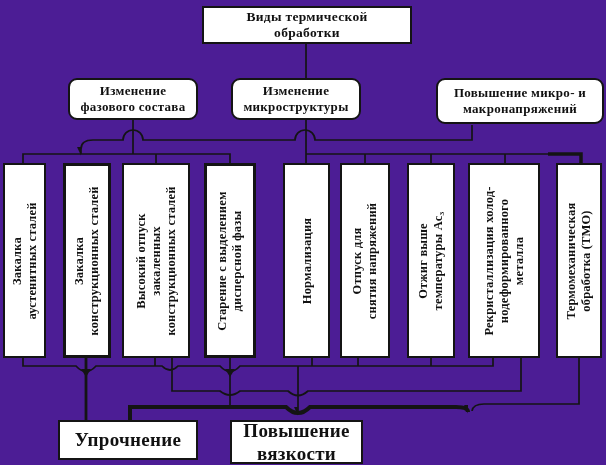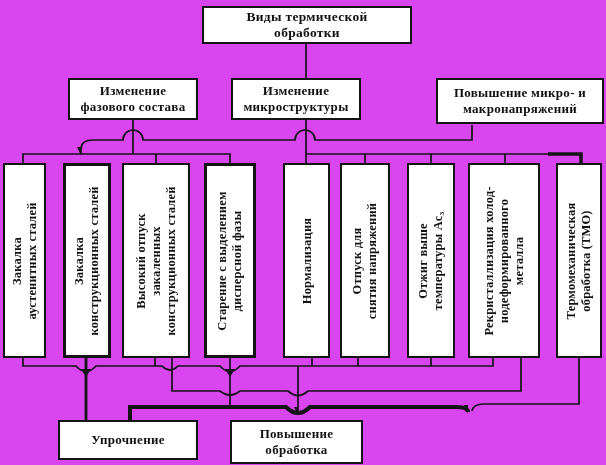--- a/index.html
+++ b/index.html
@@ -1,30 +1,30 @@
 <!DOCTYPE html>
 <html><head>
 <meta charset="utf-8">
 <style>
   html,body { margin:0; padding:0; background:#e8e8e8; }
   .canvas {
-    position:relative; width:606px; height:465px; background:#d946ef;
+    position:relative; width:606px; height:465px; background:#4c1d95;
     font-family:"Liberation Serif","DejaVu Serif",serif;
     color:#111; overflow:hidden;
   }
   svg.wires { position:absolute; left:0; top:0; width:606px; height:465px; }
   .box {
     position:absolute; box-sizing:border-box; background:#fff;
     border:2px solid #141414; display:flex; align-items:center; justify-content:center;
     text-align:center; font-weight:bold;
   }
   .box .lbl { white-space:pre-line; letter-spacing:0.3px; line-height:1.22; }
-  .hbox { font-size:13px; }
+  .hbox { font-size:13px;border-radius:9px; }
   .title-box { font-size:13.5px; letter-spacing:0.5px; }
-  .outcome { font-size:13px; letter-spacing:0.6px; }
+  .outcome { font-size:19px; letter-spacing:0.6px; }
   .pbox {
     position:absolute; box-sizing:border-box; background:#fff;
     border:2px solid #141414; top:163px; height:195px;
   }
   .pbox.thick { border-width:3.5px; }
   .b3thick { border-left-width:6px; }
   .vtext {
     position:absolute; left:50%; top:50%; width:183px;
     transform:translate(-50%,-50%) rotate(-90deg);
     text-align:center; font-weight:bold; font-size:12.5px; line-height:1.18;
@@ -137,16 +137,16 @@
   <div class="pbox" style="left:556px; width:46px;">
     <span class="vtext">Термомеханическая
 обработка (ТМО)</span>
   </div>
 
   <div class="box outcome" style="left:58px; top:420px; width:140px; height:40px;">
     <span class="lbl">Упрочнение</span>
   </div>
   <div class="box outcome" style="left:230px; top:420px; width:133px; height:44px;">
     <span class="lbl">Повышение
-обработка</span>
+вязкости</span>
   </div>
 
 </div>
 
 </body></html>

